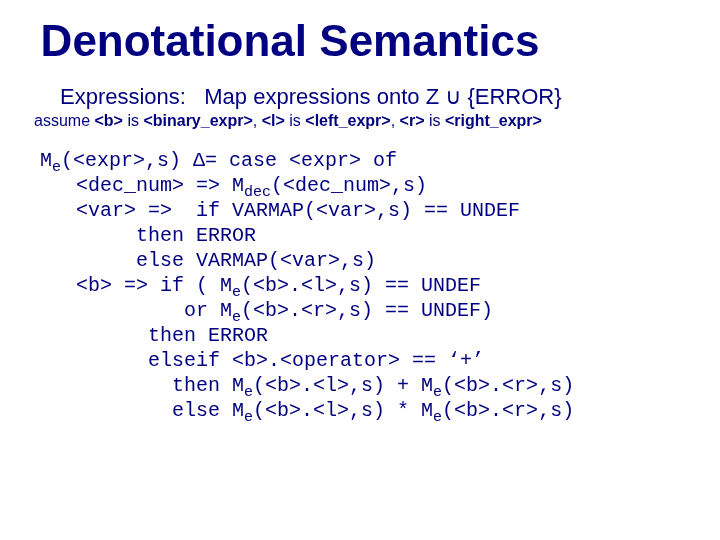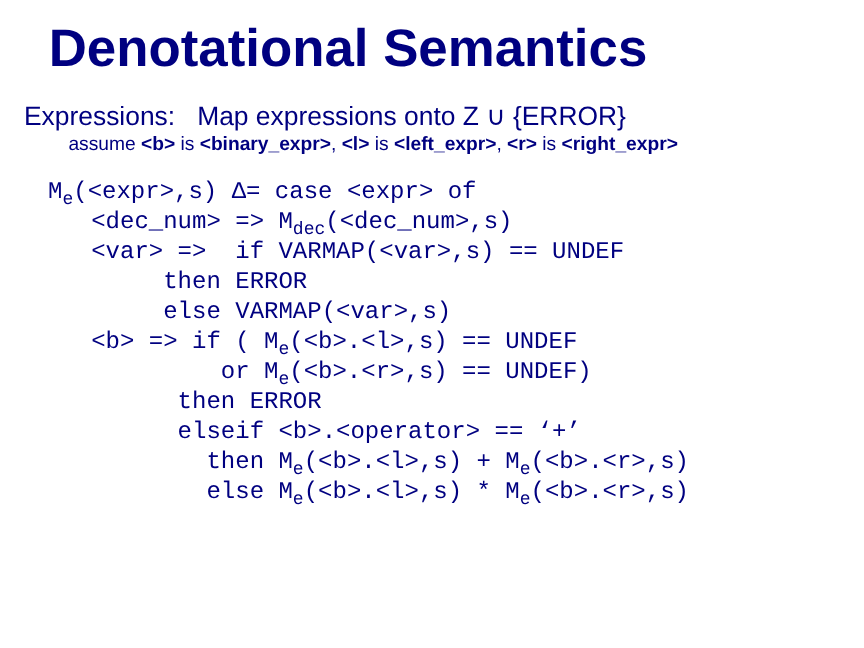--- a/index.html
+++ b/index.html
@@ -23,27 +23,28 @@
     font-size: 44px;
     font-weight: bold;
     color: #000080;
     margin-top: 6px;
     margin-bottom: 18px;
     letter-spacing: 0px;
   }
   .subline {
     font-size: 22px;
     color: #000080;
+    margin-left: 40px;
     margin-bottom: 2px;
     white-space: nowrap;
   }
   .assume {
     font-size: 16px;
     color: #000080;
-    margin-left: 37px;
+    margin-left: 14px;
     margin-bottom: 18px;
     white-space: nowrap;
   }
   .body {
     font-family: "Courier New", Courier, monospace;
     font-size: 20px;
     line-height: 1.25;
     color: #000080;
     white-space: pre;
     margin-left: 20px;

